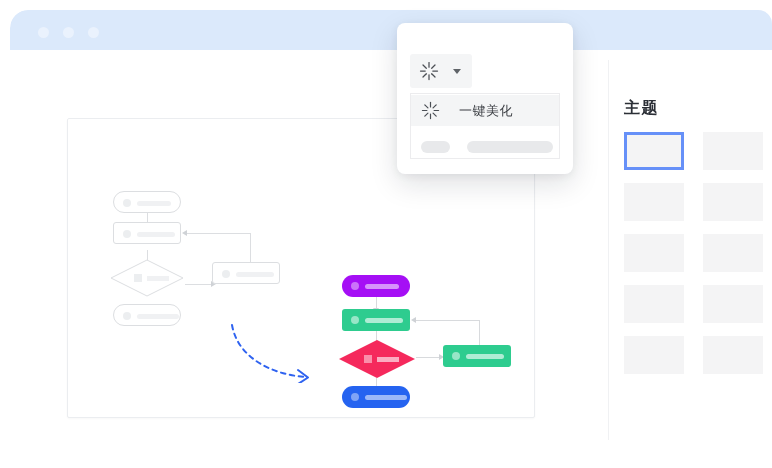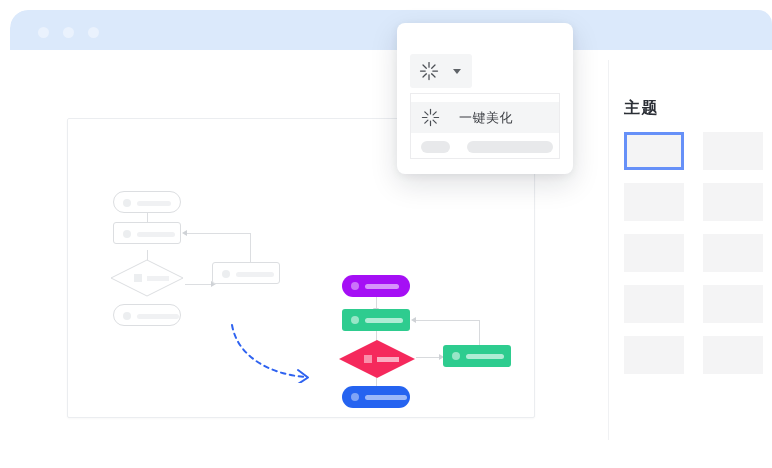--- a/index.html
+++ b/index.html
@@ -63,21 +63,21 @@
     background:#f4f5f6;border-radius:3px;display:flex;align-items:center;
   }
   .sparkle{position:absolute;left:9px;top:7px;width:20px;height:20px;}
   .caret{position:absolute;left:43px;top:15px;width:0;height:0;
     border-left:4.5px solid transparent;border-right:4.5px solid transparent;border-top:5px solid #5f6368;}
   .dd-list{
     position:absolute;left:13px;top:70px;width:150px;height:66px;
     border:1px solid #ececee;background:#fff;box-sizing:border-box;
   }
   .dd-item{
-    position:absolute;left:0;top:8px;width:148px;height:31px;background:#f4f5f6;
+    position:absolute;left:0;top:1px;width:148px;height:31px;background:#f4f5f6;
     display:flex;align-items:center;
   }
   .dd-item .sp2{position:absolute;left:10px;top:6px;width:19px;height:19px;}
   .dd-item .lbl{position:absolute;left:48px;top:6px;font-size:13px;color:#3a3d42;line-height:19px;letter-spacing:.5px;}
   .ph-row{position:absolute;left:0;top:47px;width:148px;height:12px;}
   .ph-a{position:absolute;left:10px;top:0;width:29px;height:12px;border-radius:6px;background:#e8e9eb;}
   .ph-b{position:absolute;left:56px;top:0;width:86px;height:12px;border-radius:6px;background:#e8e9eb;}
   .sw{position:absolute;width:60px;height:38px;background:#f4f4f5;box-sizing:border-box;}
   .sw.sel{background:#f4f4f5;border:3px solid #6690f8;}
 

